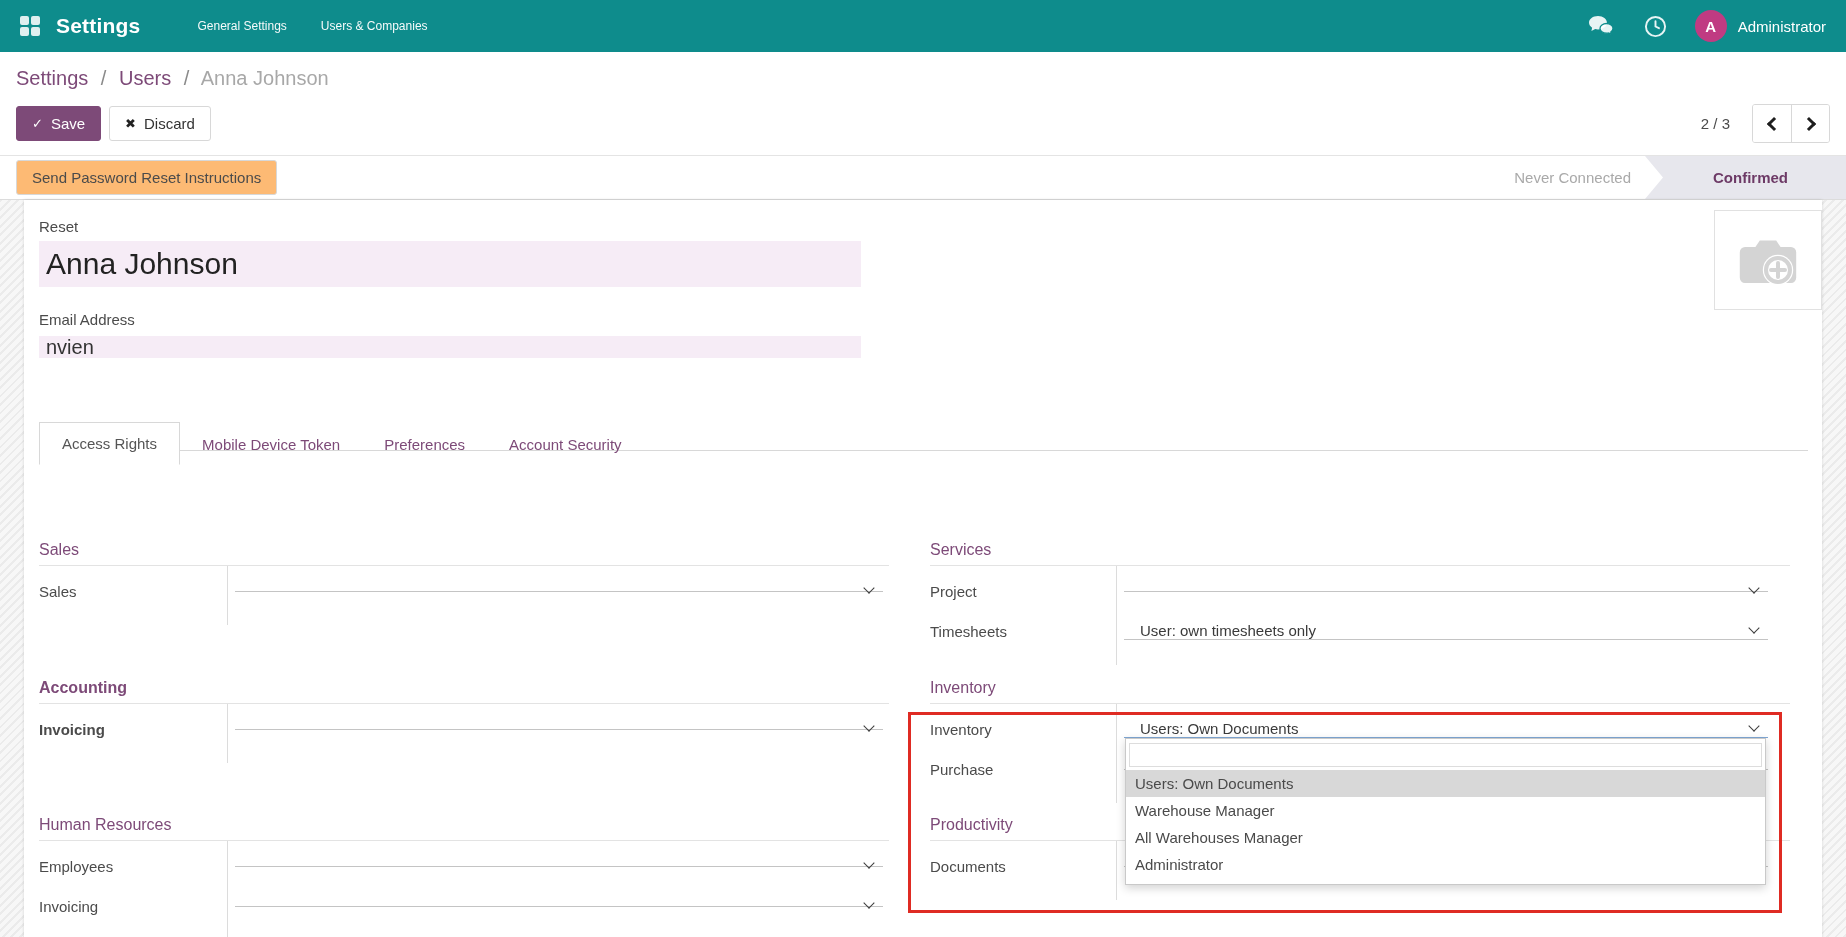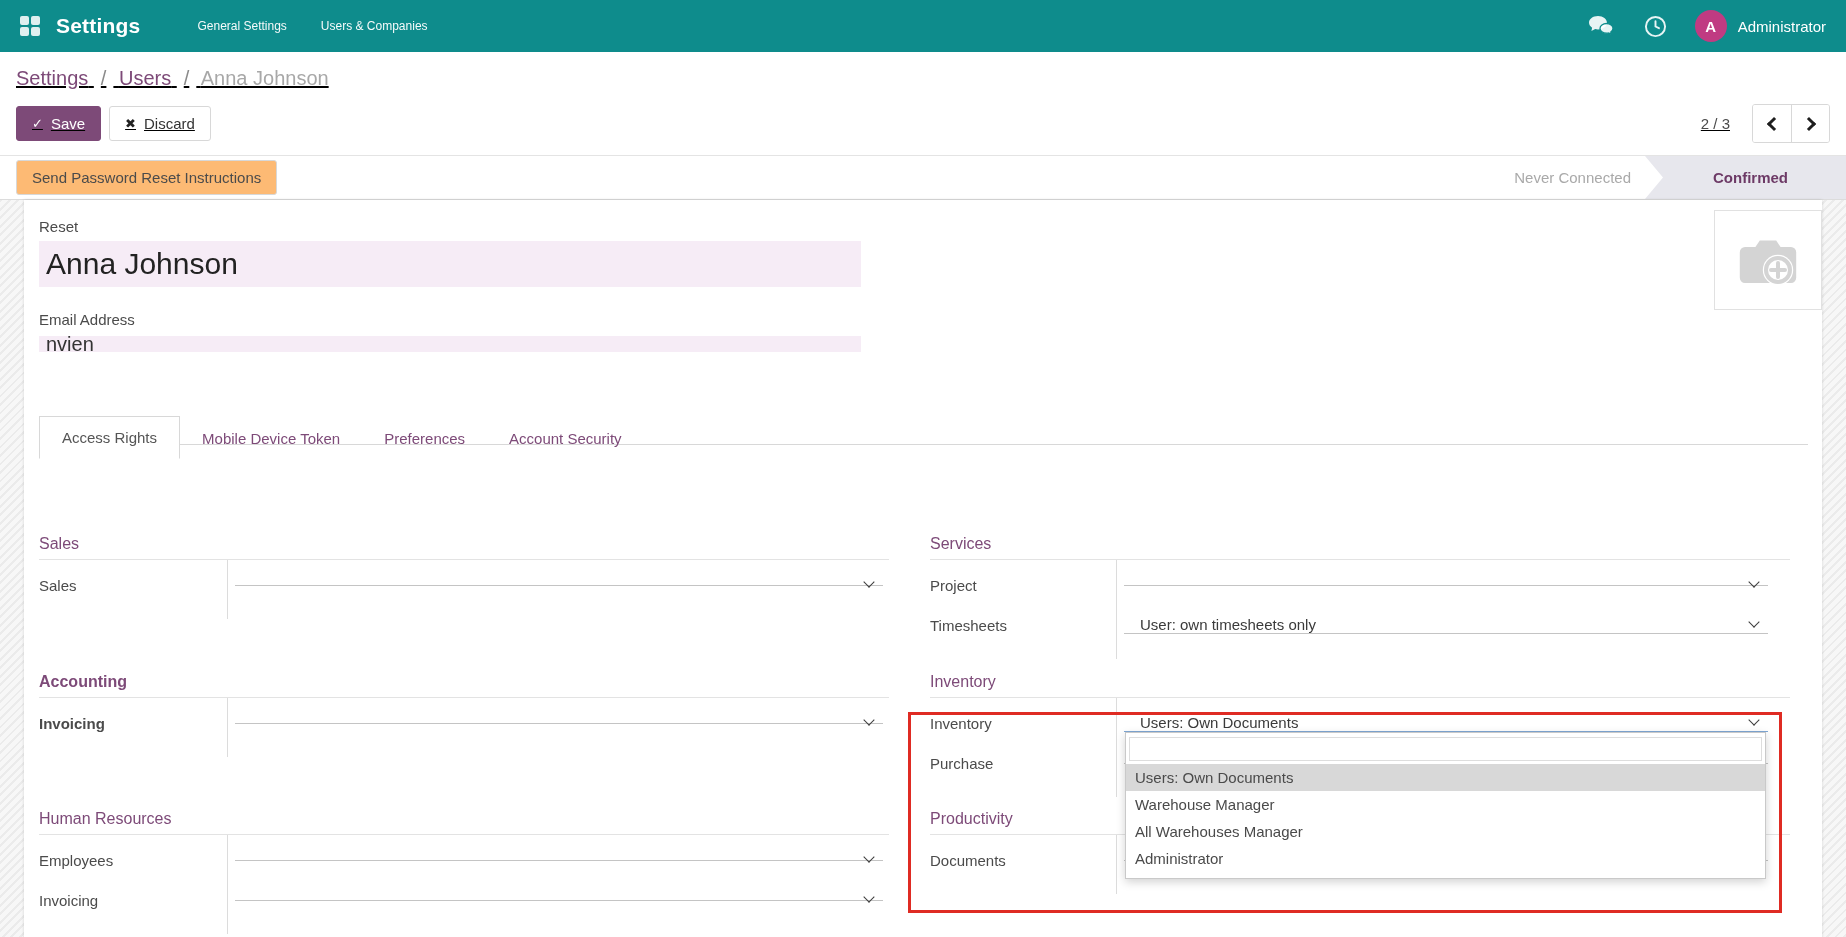--- a/index.html
+++ b/index.html
@@ -12,21 +12,21 @@
   .apps-icon span { width:9px; height:9px; background:#dff0f0; border-radius:2px; }
   .nav-title { font-size:21px; font-weight:bold; letter-spacing:.2px; margin-right:40px; }
   .nav-menu { font-size:12px; padding:16px 17px; color:rgba(255,255,255,.96); cursor:pointer; }
   .nav-right { margin-left:auto; display:flex; align-items:center; }
   .nav-icon-btn { margin-left:30px; cursor:pointer; display:flex; align-items:center; }
   .nav-user { display:flex; align-items:center; margin-left:28px; cursor:pointer; }
   .avatar { width:32px; height:32px; border-radius:50%; background:#c03b82; display:flex; align-items:center; justify-content:center; font-size:15px; font-weight:bold; color:#fff; }
   .nav-username { font-size:15px; margin-left:11px; }
 
   
-  .controlpanel { padding:15px 16px 0 16px;text-decoration:underline; }
+  .controlpanel { padding:15px 16px 0 16px; }
   .breadcrumb { font-size:20px; color:#888; }
   .bc-link { color:#7d4a78; cursor:pointer; }
   .bc-sep { color:#8a8a8a; margin:0 7px; }
   .bc-current { color:#a8a8a8; }
   .cp-row { display:flex; align-items:center; margin-top:14px; padding-bottom:12px; }
   .btn { font-size:15px; padding:8px 15px; border-radius:3px; cursor:pointer; display:inline-flex; align-items:center; white-space:nowrap; }
   .btn-save { background:#7d4a78; border:1px solid #7d4a78; color:#fff; }
   .btn-save .ck { font-size:13px; margin-right:8px; }
   .btn-discard { background:#fff; border:1px solid #d8d8d8; color:#333; margin-left:8px; }
   .btn-discard .xk { font-size:13px; margin-right:8px; color:#222; }
@@ -47,21 +47,21 @@
   .stage-active { position:relative; width:201px; background:#e7e7ed; display:flex; align-items:center; justify-content:center; font-size:15px; font-weight:bold; color:#6d3a66; cursor:pointer; clip-path:polygon(0 0, 100% 0, 100% 100%, 0 100%, 18px 50%); padding-left:10px; }
 
   
   .formarea { height:739px; background:repeating-linear-gradient(135deg,#ebebeb 0 2px,#f7f7f7 2px 6px); padding:0 24px; }
   .sheet { background:#fff; height:100%; padding:18px 14px 0 15px; position:relative; box-shadow:0 0 3px rgba(0,0,0,.14); }
 
   .field-label { font-size:15px; color:#4b4b4b; }
   .input-box { background:#f6ecf6; width:822px; display:flex; align-items:center; padding:0 7px; color:#222; cursor:text; }
   .input-name { height:46px; margin-top:6px; font-size:30px; }
   .email-label { margin-top:24px; }
-  .input-email { height:16px; margin-top:8px; font-size:20px; color:#333;text-align:right; }
+  .input-email { height:22px; margin-top:8px; font-size:20px; color:#333;text-align:right; }
 
   .avatar-box { position:absolute; top:10px; right:0; width:108px; height:100px; border:1px solid #e1e1e1; display:flex; align-items:center; justify-content:center; cursor:pointer; background:#fff; }
 
   
   .tabs { display:flex; margin-top:49px; border-bottom:1px solid #d8d8d8; align-items:flex-end; }
   .tab { font-size:15px; color:#7d4a78; padding:12px 22px; cursor:pointer; position:relative; top:15px; }
   .tab.active { color:#555; background:#fff; border:1px solid #d8d8d8; border-bottom:1px solid #fff; }
 
   
   .columns { display:grid; grid-template-columns:850px 860px; column-gap:41px; margin-top:86px; }

